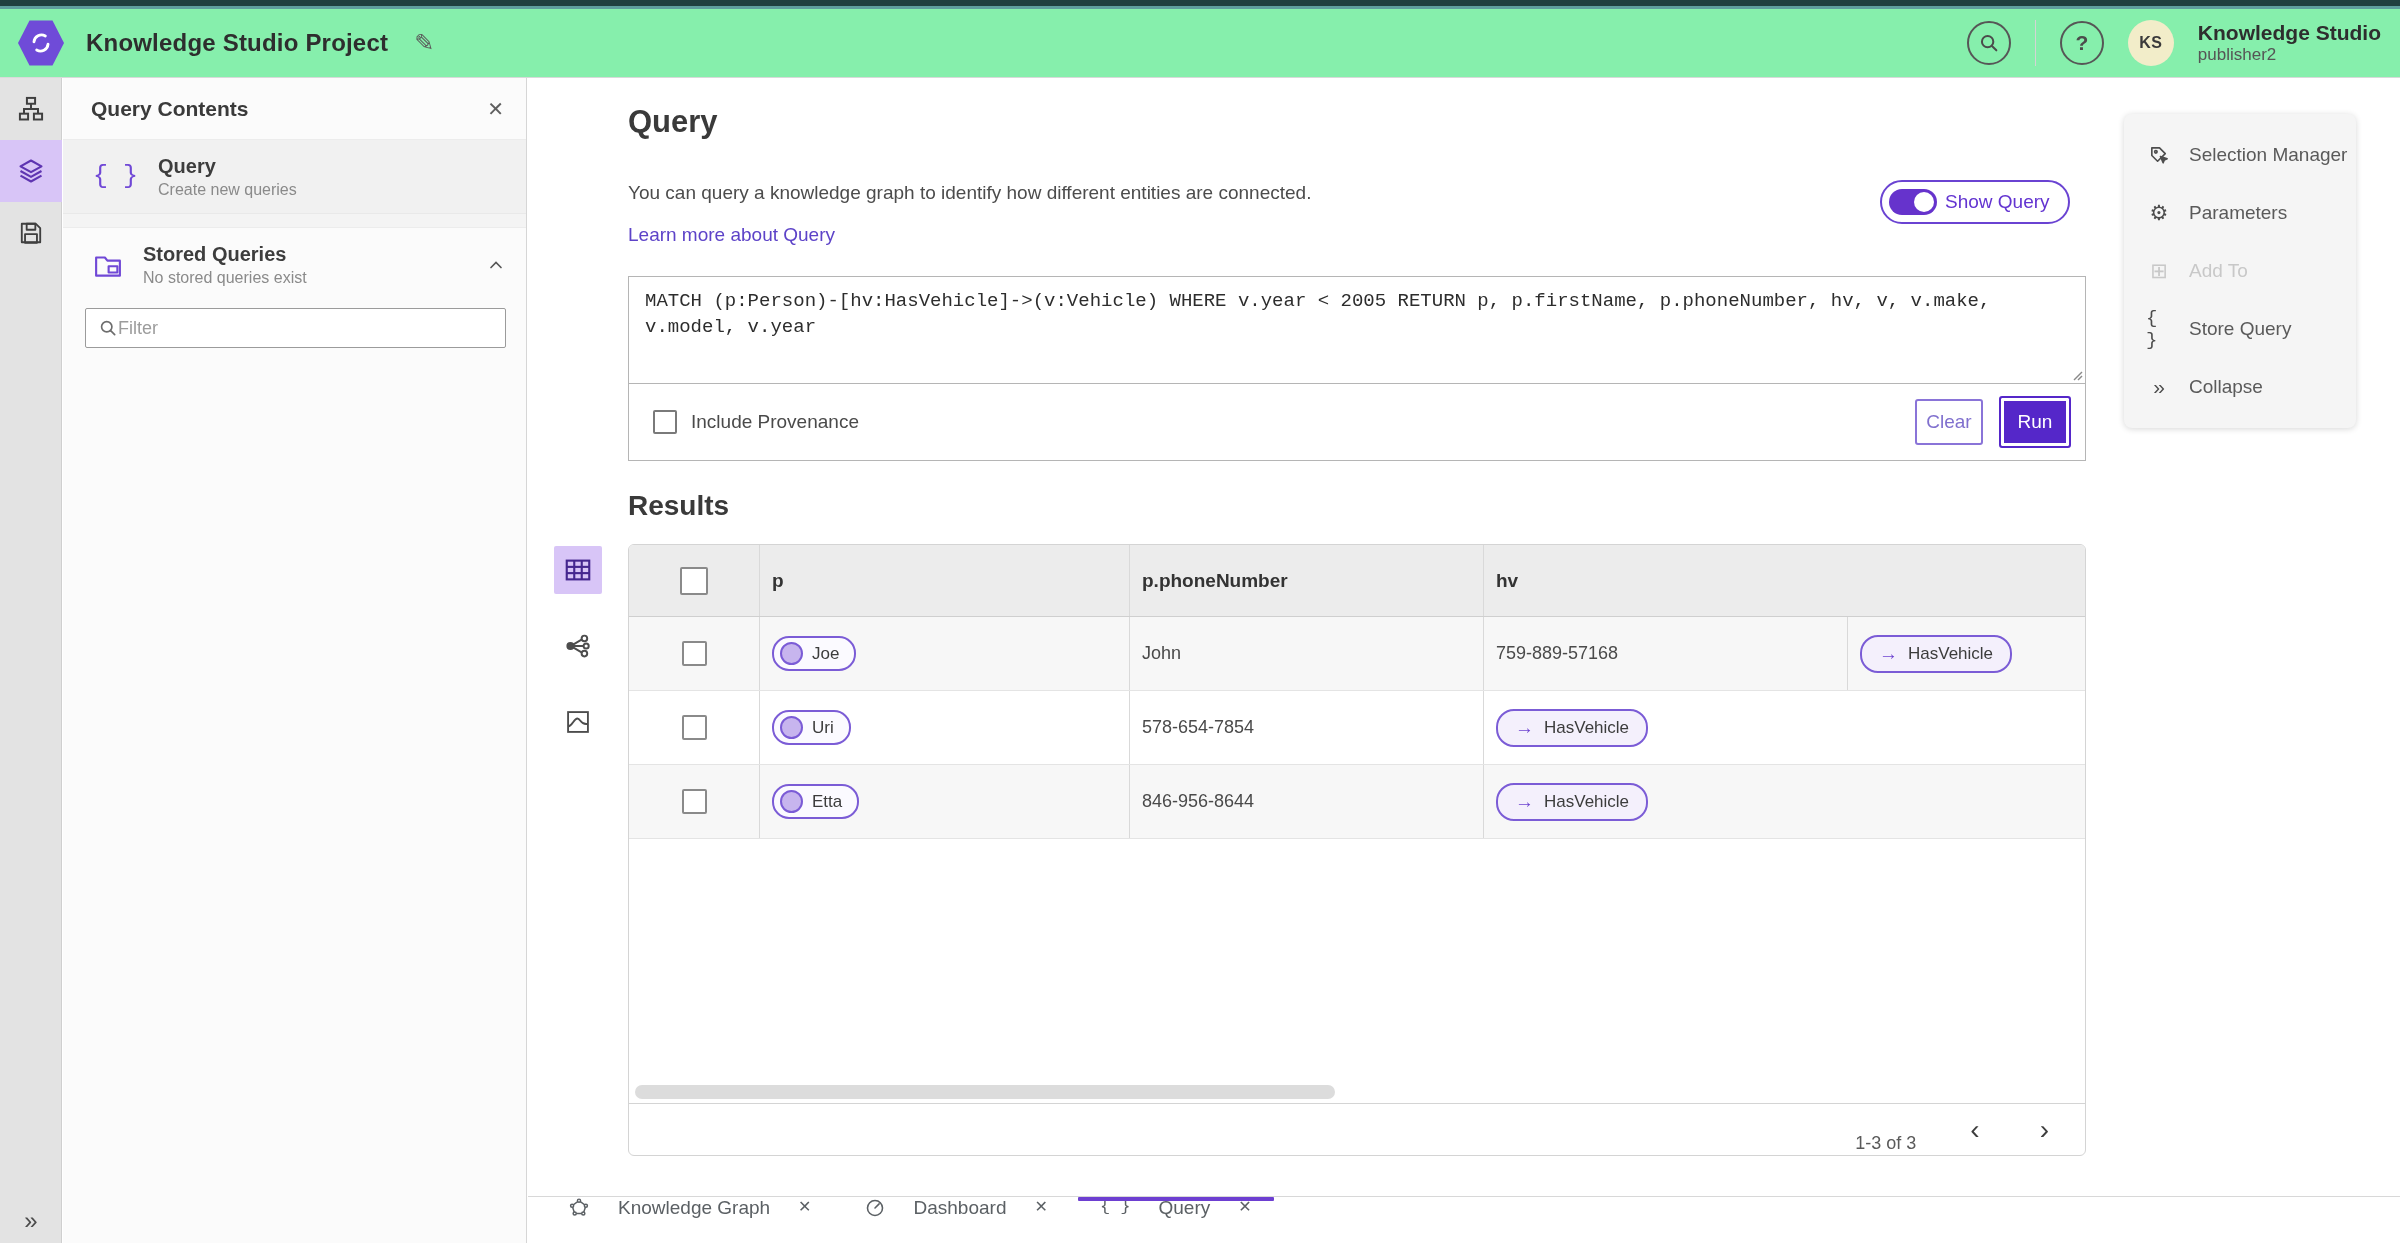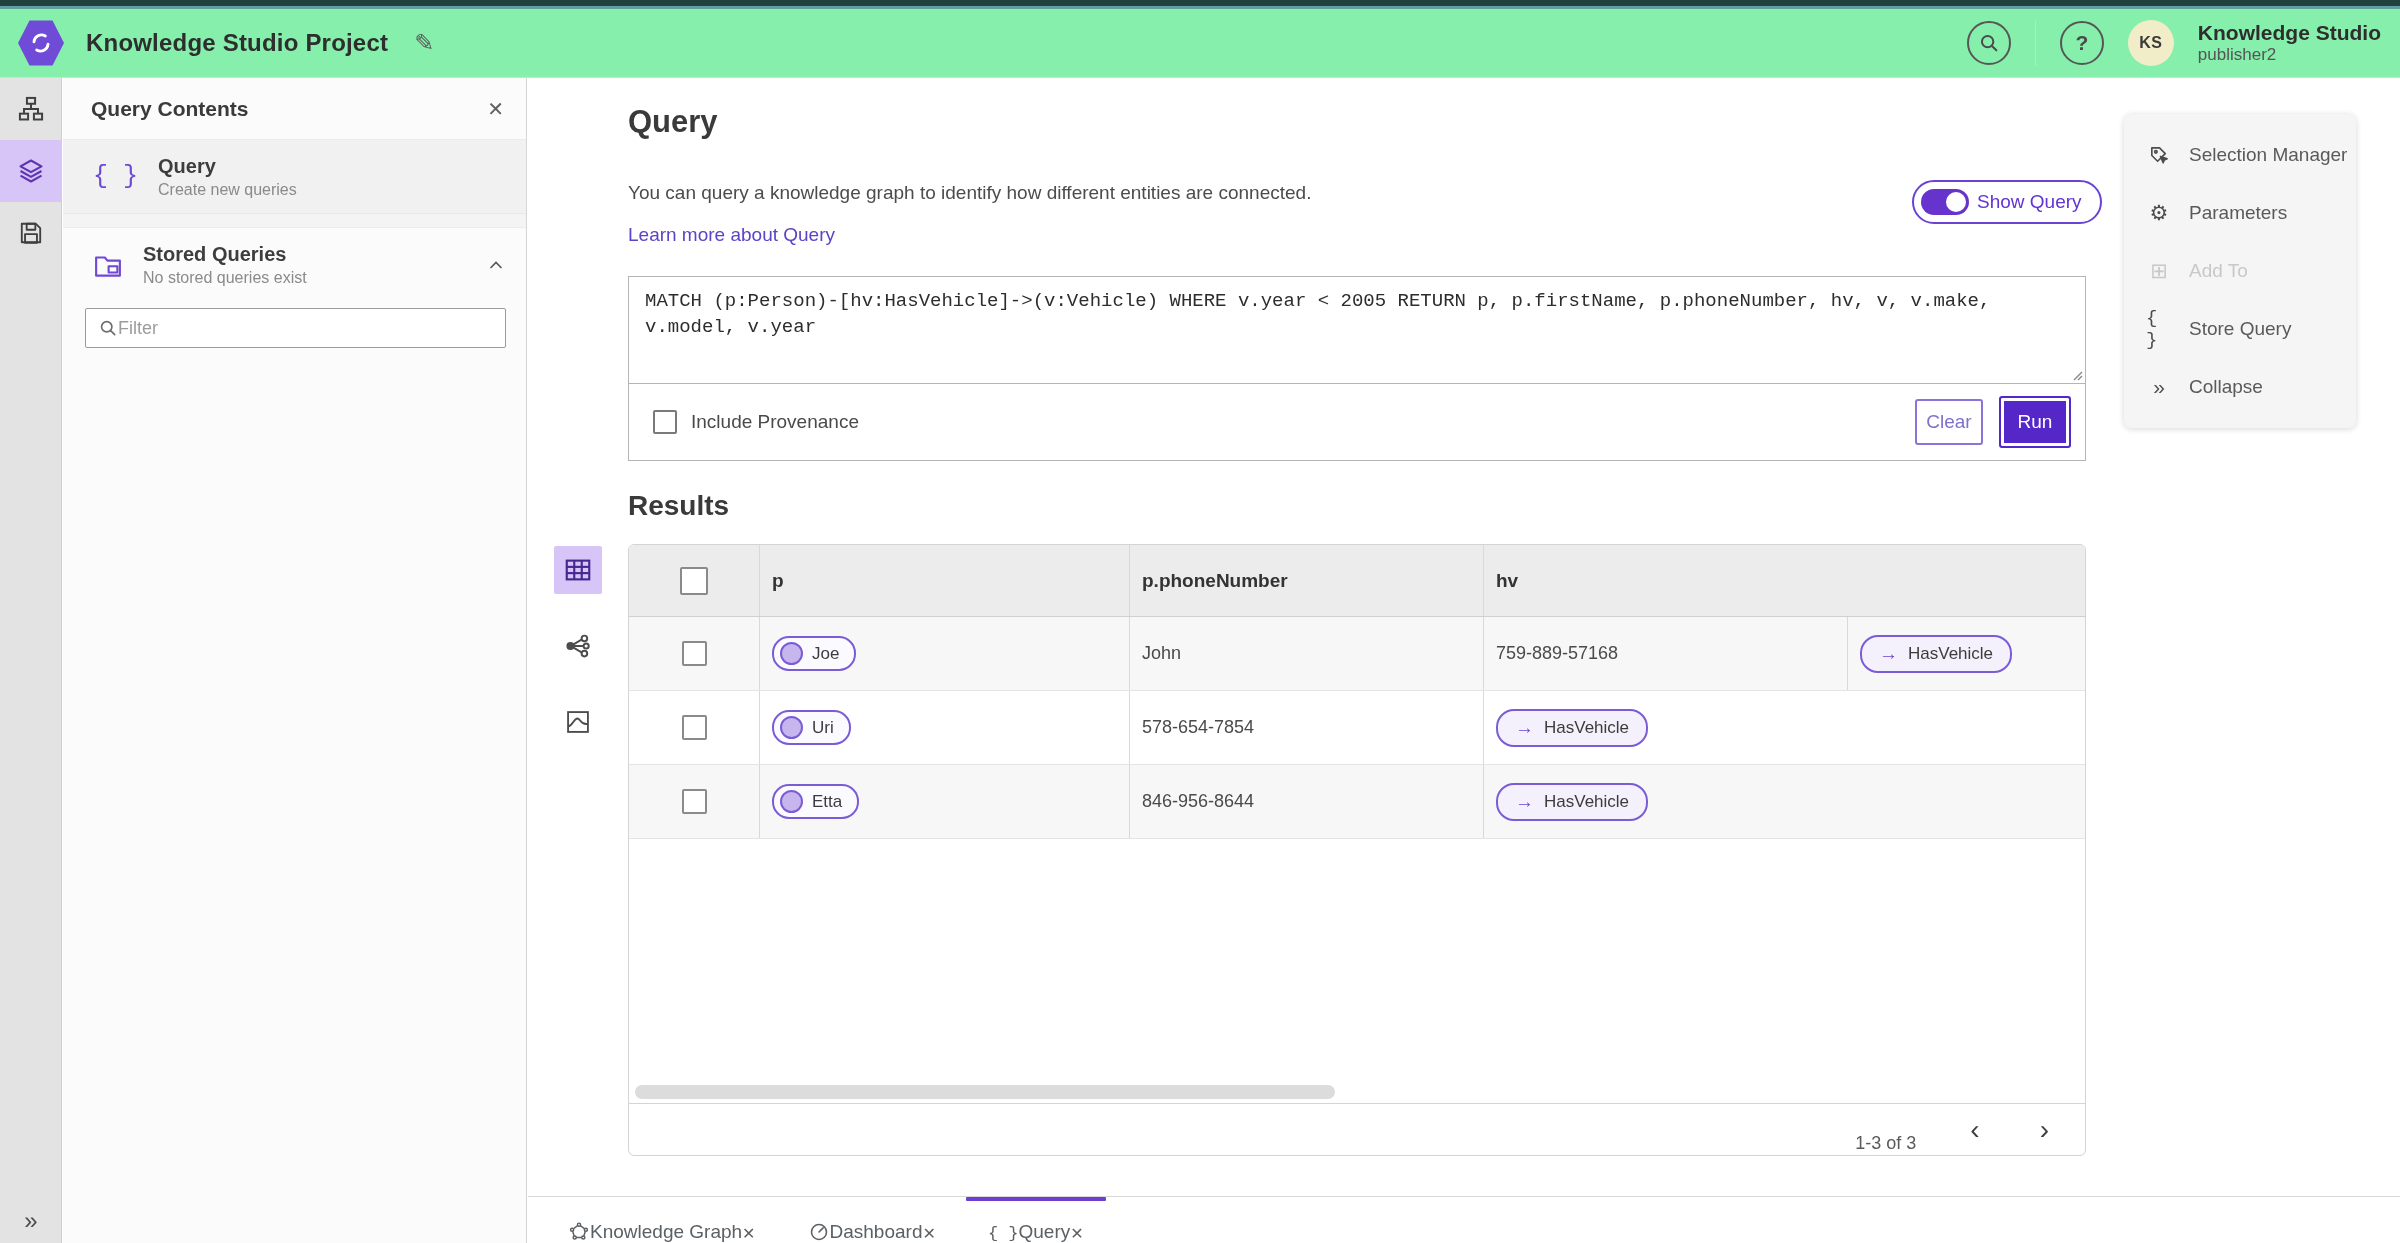--- a/index.html
+++ b/index.html
@@ -51,21 +51,21 @@
   .filter-wrap { margin:6px 20px 0 22px; height:40px; border:1px solid #9b9b9b; background:#fff; border-radius:2px;
     display:flex; align-items:center; padding:0 12px; }
   .filter-wrap input { border:none; outline:none; font-size:18px; color:#3c3c3c; flex:1; background:transparent; }
   .filter-wrap input::placeholder { color:#9c9c9c; }
 
   
   .main { position:absolute; top:78px; left:528px; right:0; bottom:47px; background:#fff; }
   .q-heading { position:absolute; left:100px; top:26px; font-size:31px; font-weight:700; color:#3a3a3a; }
   .q-desc { position:absolute; left:100px; top:104px; font-size:19px; color:#4c4c4c; }
   .q-link { position:absolute; left:100px; top:146px; font-size:19px; color:#5d43c8; text-decoration:none; cursor:pointer; }
-  .show-query { position:absolute; left:1384px; top:102px; height:44px; border:2px solid #6a43d2; border-radius:22px;
+  .show-query { position:absolute; left:1352px; top:102px; height:44px; border:2px solid #6a43d2; border-radius:22px;
     background:#fff; display:flex; align-items:center; gap:8px; padding:0 18px 0 7px; cursor:pointer; }
   .toggle-track { width:48px; height:26px; border-radius:13px; background:#6633cc; position:relative; }
   .toggle-knob { position:absolute; right:3px; top:3px; width:20px; height:20px; border-radius:50%; background:#fff; }
   .show-query-label { font-size:19px; color:#6334d1; }
 
   .q-box { position:absolute; left:100px; top:198px; width:1458px; border:1px solid #b5b5b5; background:#fff; }
   .q-textarea-wrap { position:relative; border-bottom:1px solid #b5b5b5; }
   .q-textarea { display:block; width:100%; height:106px; border:none; outline:none; resize:none;
     padding:12px 16px; font-family:"Liberation Mono", monospace; font-size:19px; line-height:1.35; color:#2d2d2d; background:#fff; }
   .resize-corner { position:absolute; right:2px; bottom:2px; color:#8a8a8a; }
@@ -117,21 +117,21 @@
   .rc-item { height:58px; display:flex; align-items:center; gap:17px; padding-left:22px; cursor:pointer; }
   .rc-icon { width:26px; display:flex; justify-content:center; color:#4d4d4d; font-size:21px; }
   .rc-label { font-size:19px; color:#5a5a5a; }
   .rc-item.disabled { cursor:default; }
   .rc-item.disabled .rc-icon, .rc-item.disabled .rc-label { color:#c8c8c8; }
   .rc-braces { font-family:"Liberation Mono", monospace; font-size:19px; }
 
   
   .tabbar { position:absolute; left:528px; right:0; bottom:0; height:47px; background:#fff;
     border-top:1px solid #d8d8d8; display:flex; align-items:stretch; padding-left:14px; z-index:20; }
-  .tab { position:relative; display:flex; align-items:flex-end; gap:0; padding:0 26px; color:#5b6064; font-size:19px; cursor:pointer; }
+  .tab { position:relative; display:flex; align-items:flex-start; gap:28px; padding:0 26px; color:#5b6064; font-size:19px; cursor:pointer; }
   .tab-close { font-size:16px; color:#5b6064; }
   .tab-indicator { position:absolute; top:0; left:4px; right:4px; height:4px; background:#6d3fd1; border-radius:1px; }
   .tab-braces { font-family:"Liberation Mono", monospace; font-size:17px; }
 
   svg { display:block; }
 </style>
 </head>
 <body>
 
 <div class="teal-strip"></div>

